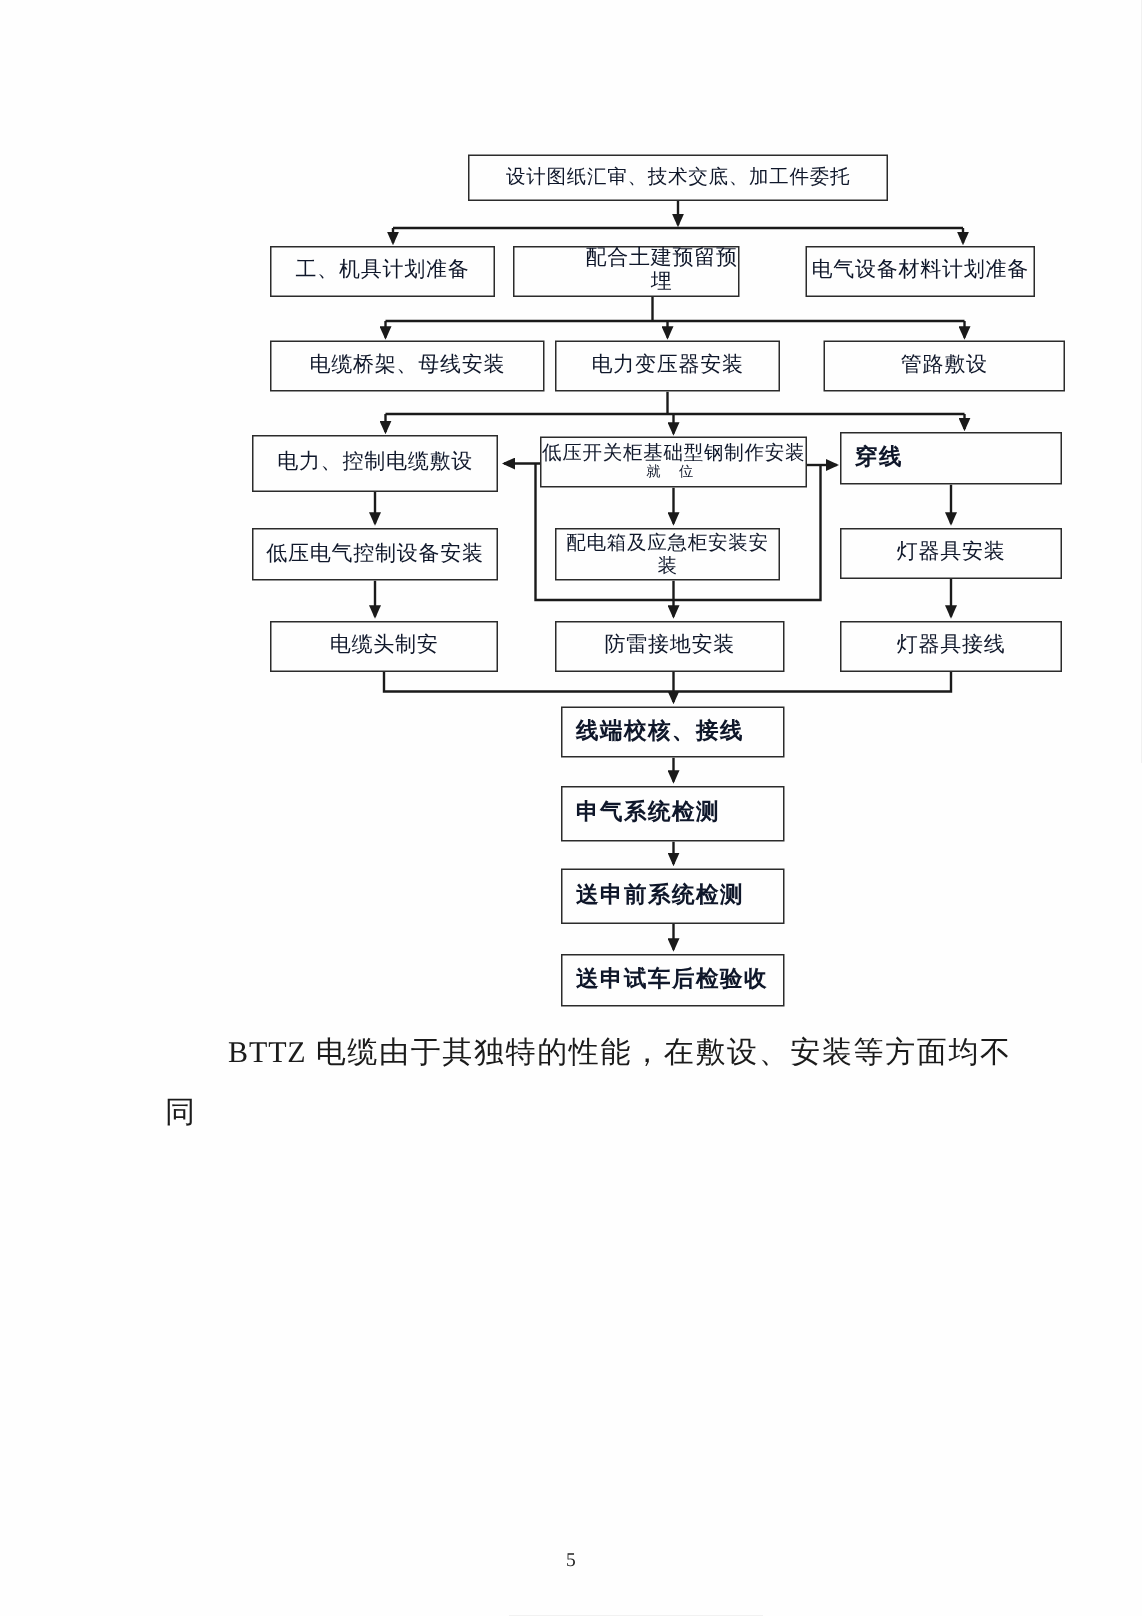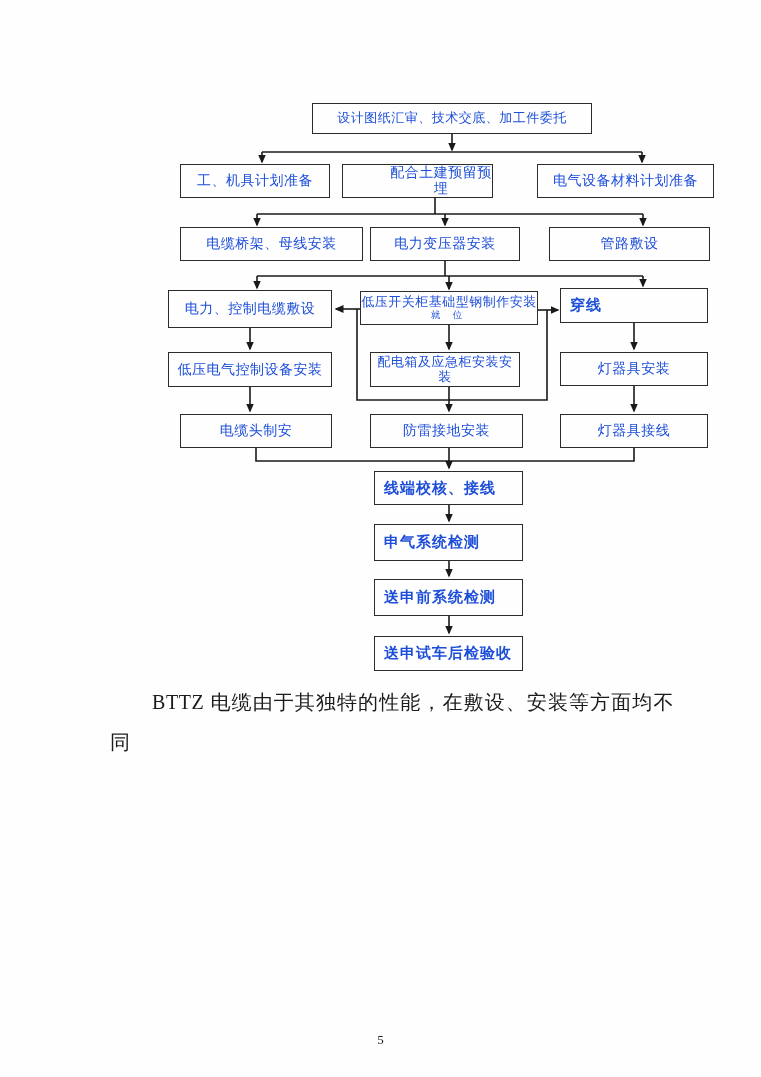--- a/index.html
+++ b/index.html
@@ -5,21 +5,21 @@
   html,body { margin:0; padding:0; background:#e8e8e8; }
   .page {
     position:relative; width:761px; height:1077px; margin:0 auto;
     background:#fefefe; overflow:hidden;
     font-family:"Liberation Serif","DejaVu Serif",serif; color:#1b1b1b;
   }
   .flowchart { position:absolute; left:0; top:0; width:761px; height:690px; }
   .flowchart svg { position:absolute; left:0; top:0; }
   .flow-node {
     position:absolute; box-sizing:border-box; background:#fefefe;
-    border:1.6px solid #2b2b2b; color:#1d4ed8;
+    border:1.6px solid #2b2b2b; color:#0f172a;
     display:flex; flex-direction:column; align-items:center; justify-content:center;
     font-size:14px; line-height:1.12; letter-spacing:0.5px; text-align:center;
     font-family:"Liberation Serif","DejaVu Serif",serif;
   }
   .flow-node.bold {
     font-family:"Liberation Sans","DejaVu Sans",sans-serif;
     font-weight:bold; font-size:15px; letter-spacing:1px;
     align-items:flex-start; text-align:center; padding-left:9px;
   }
   .flow-node .sub { font-size:9.5px; letter-spacing:5px; margin-top:1px; }
@@ -79,21 +79,21 @@
       </svg>
       <div class="flow-node" style="left: 312px; top: 103px; width: 280px; height: 31px; border-color: rgb(43, 43, 43); font-size: 13px;">
         <span>设计图纸汇审、技术交底、加工件委托</span>
       </div>
       <div class="flow-node" style="left: 180px; top: 164px; width: 150px; height: 34px; border-color: rgb(43, 43, 43);">
         <span>工、机具计划准备</span>
       </div>
       <div class="flow-node" style="left: 342px; top: 164px; width: 151px; height: 34px; border-color: rgb(43, 43, 43); padding-left: 47px;">
         <span>配合土建预留预埋</span>
       </div>
-      <div class="flow-node" style="left: 537px; top: 164px; width: 177px; height: 34px; border-color: rgb(43, 43, 43);">
+      <div class="flow-node" style="left: 537px; top: 164px; width: 153px; height: 34px; border-color: rgb(43, 43, 43);">
         <span>电气设备材料计划准备</span>
       </div>
       <div class="flow-node" style="left: 180px; top: 227px; width: 183px; height: 34px; border-color: rgb(43, 43, 43);">
         <span>电缆桥架、母线安装</span>
       </div>
       <div class="flow-node" style="left: 370px; top: 227px; width: 150px; height: 34px; border-color: rgb(43, 43, 43);">
         <span>电力变压器安装</span>
       </div>
       <div class="flow-node" style="left: 549px; top: 227px; width: 161px; height: 34px; border-color: rgb(43, 43, 43);">
         <span>管路敷设</span>

